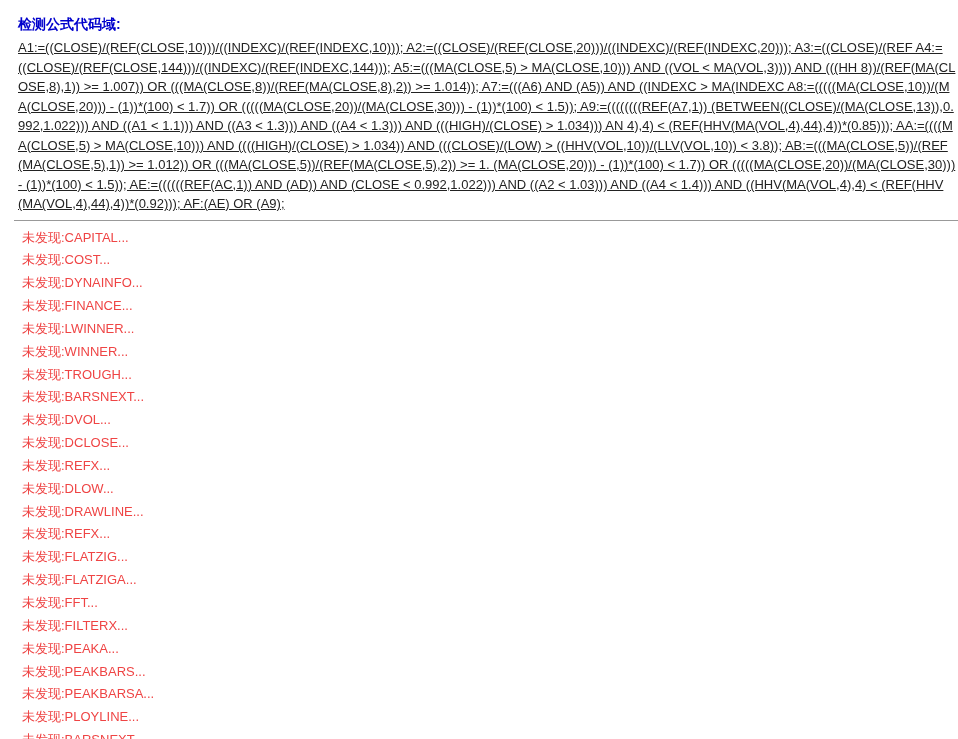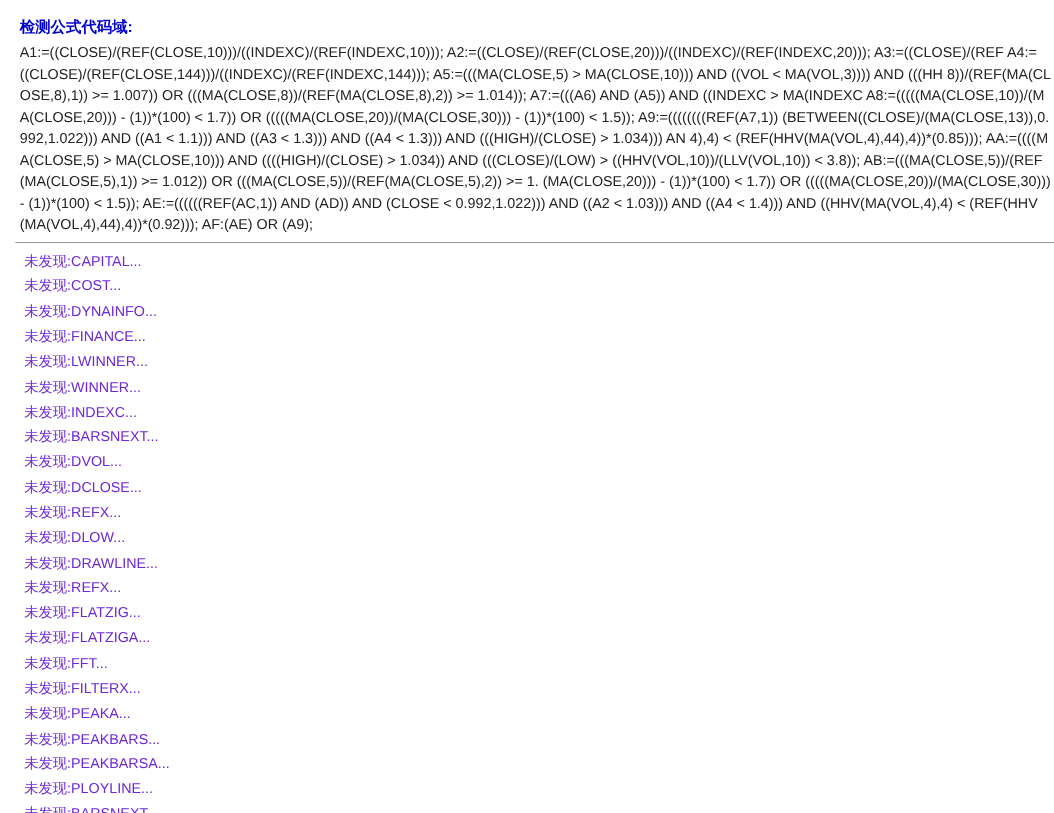--- a/index.html
+++ b/index.html
@@ -21,51 +21,52 @@
       font-size: 14px;
       margin-bottom: 2px;
     }
     .formula-block {
       color: #222;
       line-height: 1.5;
       font-size: 13px;
       white-space: normal;
       word-break: break-all;
       margin-bottom: 4px;
+      text-decoration: underline;
     }
     .divider {
       border: none;
       border-top: 1px solid #999;
       margin: 6px 0 8px 0;
     }
     .notfound-list {
       line-height: 1.45;
     }
     .notfound-item {
-      color: #6d28d9;
+      color: #ef4444;
       font-size: 13px;
     }
   </style>
 </head>
 <body>
 
 <div class="section-title">检测公式代码域:</div>
 
 <div class="formula-block">A1:=((CLOSE)/(REF(CLOSE,10)))/((INDEXC)/(REF(INDEXC,10))); A2:=((CLOSE)/(REF(CLOSE,20)))/((INDEXC)/(REF(INDEXC,20))); A3:=((CLOSE)/(REF A4:=((CLOSE)/(REF(CLOSE,144)))/((INDEXC)/(REF(INDEXC,144))); A5:=(((MA(CLOSE,5) &gt; MA(CLOSE,10))) AND ((VOL &lt; MA(VOL,3)))) AND (((HH 8))/(REF(MA(CLOSE,8),1)) &gt;= 1.007)) OR (((MA(CLOSE,8))/(REF(MA(CLOSE,8),2)) &gt;= 1.014)); A7:=(((A6) AND (A5)) AND ((INDEXC &gt; MA(INDEXC A8:=(((((MA(CLOSE,10))/(MA(CLOSE,20))) - (1))*(100) &lt; 1.7)) OR (((((MA(CLOSE,20))/(MA(CLOSE,30))) - (1))*(100) &lt; 1.5)); A9:=((((((((REF(A7,1)) (BETWEEN((CLOSE)/(MA(CLOSE,13)),0.992,1.022))) AND ((A1 &lt; 1.1))) AND ((A3 &lt; 1.3))) AND ((A4 &lt; 1.3))) AND (((HIGH)/(CLOSE) &gt; 1.034))) AN 4),4) &lt; (REF(HHV(MA(VOL,4),44),4))*(0.85))); AA:=((((MA(CLOSE,5) &gt; MA(CLOSE,10))) AND ((((HIGH)/(CLOSE) &gt; 1.034)) AND (((CLOSE)/(LOW) &gt; ((HHV(VOL,10))/(LLV(VOL,10)) &lt; 3.8)); AB:=(((MA(CLOSE,5))/(REF(MA(CLOSE,5),1)) &gt;= 1.012)) OR (((MA(CLOSE,5))/(REF(MA(CLOSE,5),2)) &gt;= 1. (MA(CLOSE,20))) - (1))*(100) &lt; 1.7)) OR (((((MA(CLOSE,20))/(MA(CLOSE,30))) - (1))*(100) &lt; 1.5)); AE:=((((((REF(AC,1)) AND (AD)) AND (CLOSE &lt; 0.992,1.022))) AND ((A2 &lt; 1.03))) AND ((A4 &lt; 1.4))) AND ((HHV(MA(VOL,4),4) &lt; (REF(HHV(MA(VOL,4),44),4))*(0.92))); AF:(AE) OR (A9);</div>
 
 <hr class="divider">
 
 <div class="notfound-list" id="notfound-container">
     <div class="notfound-item">未发现:CAPITAL...</div>
     <div class="notfound-item">未发现:COST...</div>
     <div class="notfound-item">未发现:DYNAINFO...</div>
     <div class="notfound-item">未发现:FINANCE...</div>
     <div class="notfound-item">未发现:LWINNER...</div>
     <div class="notfound-item">未发现:WINNER...</div>
-    <div class="notfound-item">未发现:INDEXC...</div>
+    <div class="notfound-item">未发现:TROUGH...</div>
     <div class="notfound-item">未发现:BARSNEXT...</div>
     <div class="notfound-item">未发现:DVOL...</div>
     <div class="notfound-item">未发现:DCLOSE...</div>
     <div class="notfound-item">未发现:REFX...</div>
     <div class="notfound-item">未发现:DLOW...</div>
     <div class="notfound-item">未发现:DRAWLINE...</div>
     <div class="notfound-item">未发现:REFX...</div>
     <div class="notfound-item">未发现:FLATZIG...</div>
     <div class="notfound-item">未发现:FLATZIGA...</div>
     <div class="notfound-item">未发现:FFT...</div>

